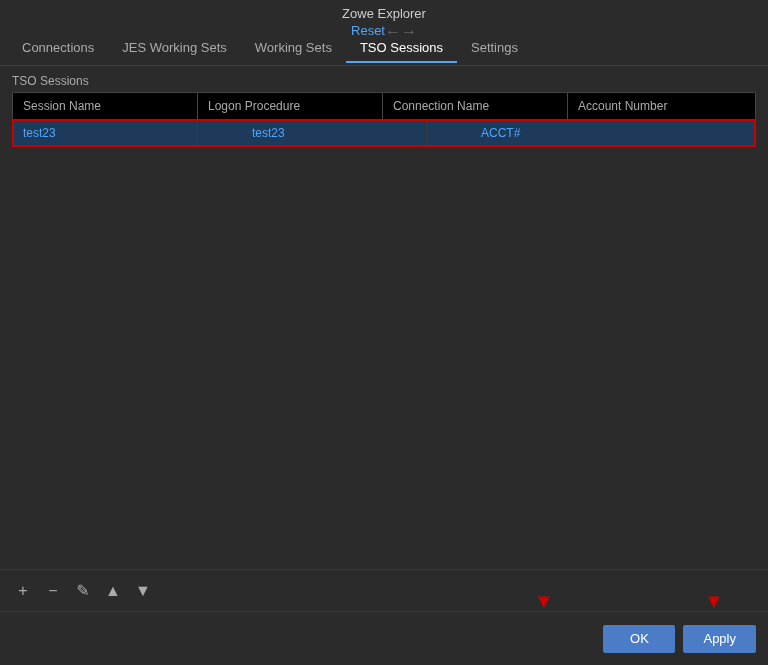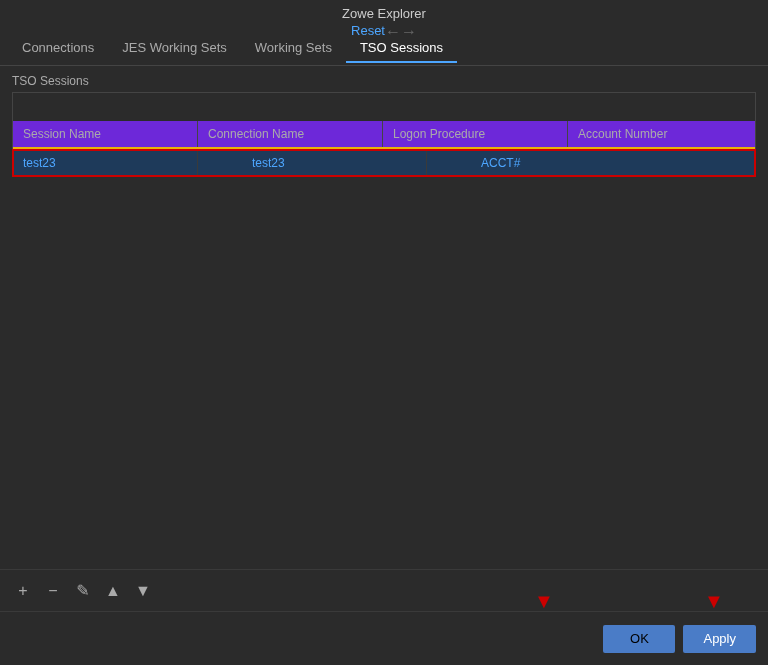--- a/index.html
+++ b/index.html
@@ -75,23 +75,22 @@
     }
 
     
     .table-container {
       margin: 0 12px;
       border: 1px solid #444;
     }
     .table-header {
       display: grid;
       grid-template-columns: 185px 185px 185px 1fr;
-      background: #6d28d9;
-      border-bottom: 3px solid #eab308;
-      margin-top: 28px;
+      background: #000000;
+      border-bottom: 1px solid #eab308;
     }
     .table-header-cell {
       padding: 6px 10px;
       font-size: 12px;
       color: #aaaaaa;
       font-weight: 400;
       border-right: 1px solid #444;
     }
     .table-header-cell:last-child { border-right: none; }
 
@@ -165,21 +164,21 @@
       cursor: pointer;
       border-radius: 2px;
       min-width: 72px;
       height: 28px;
       display: flex;
       align-items: center;
       justify-content: center;
     }
     .btn-ok {
       background: #4a7cc7;
-      color: #000000;
+      color: #ffffff;
       margin-left: 32px;
     }
     .btn-cancel {
       background: #3c3c3c;
       color: #cccccc;
       border: 1px solid #555;
     }
     .btn-apply {
       background: #4a7cc7;
       color: #ffffff;
@@ -222,32 +221,33 @@
     <span class="nav-arrow">←</span>
     <span class="nav-arrow">→</span>
   </div>
 </div>
 
 <div class="tab-bar">
   <div class="tab">Connections</div>
   <div class="tab">JES Working Sets</div>
   <div class="tab">Working Sets</div>
   <div class="tab active">TSO Sessions</div>
+  <div class="tab">Settings</div>
 </div>
 
 <div class="main-content">
 
   <div class="section-label">TSO Sessions</div>
 
   <div class="table-container">
 
     <div class="table-header">
       <div class="table-header-cell">Session Name</div>
+      <div class="table-header-cell">Logon Procedure</div>
       <div class="table-header-cell">Connection Name</div>
-      <div class="table-header-cell">Logon Procedure</div>
       <div class="table-header-cell">Account Number</div>
     </div>
 
     <div class="table-row selected">
       <div class="table-cell">test23</div>
       <div class="table-cell">test23</div>
       <div class="table-cell">ACCT#</div>
     </div>
   </div>
 

